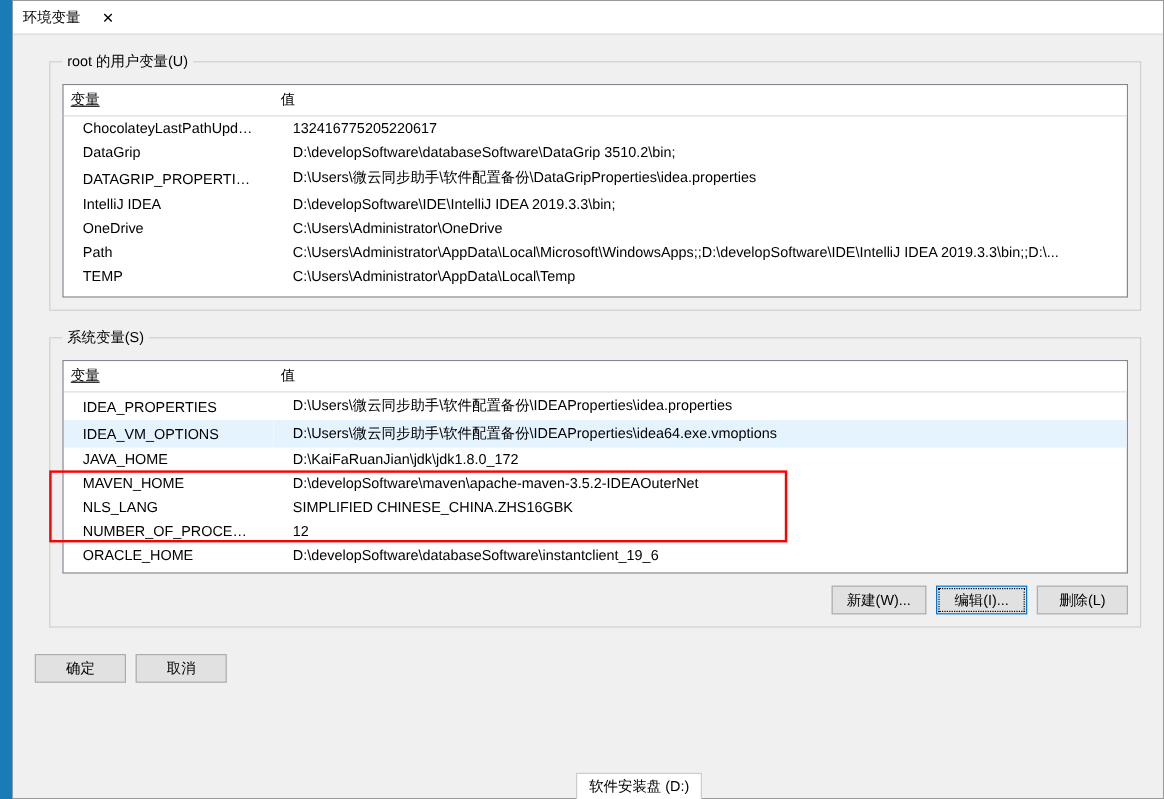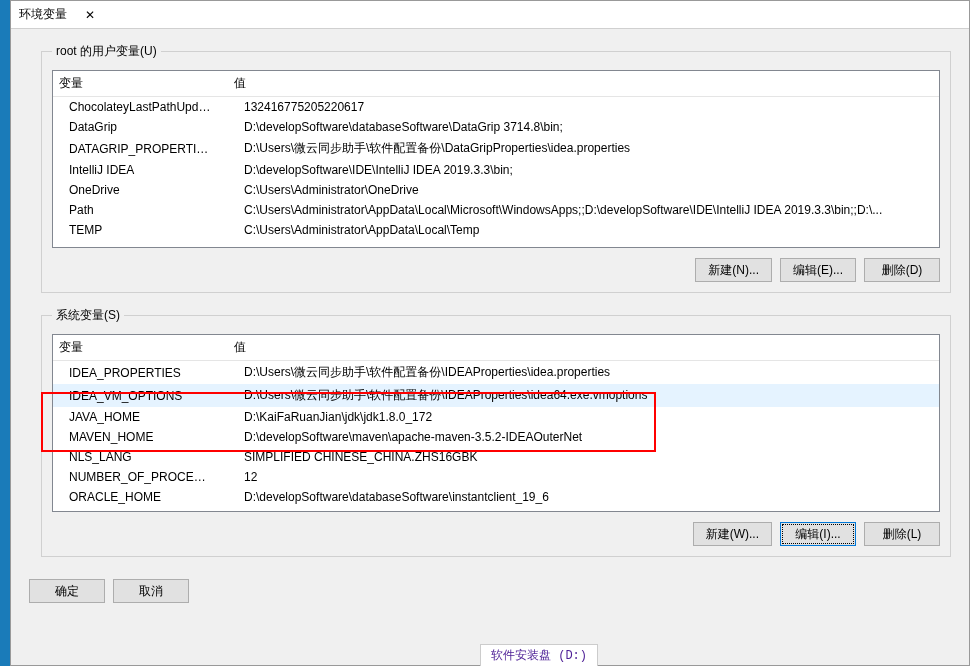--- a/index.html
+++ b/index.html
@@ -79,20 +79,21 @@
       text-align: left;
       font-weight: normal;
       padding: 4px 6px;
       background: #fff;
       border-bottom: 1px solid #e5e5e5;
       position: sticky;
       top: 0;
     }
     th.col-var {
       width: 175px;
+      text-decoration: underline;
     }
     td {
       padding: 3px 16px;
       white-space: nowrap;
       overflow: hidden;
       text-overflow: ellipsis;
     }
     tr.sel {
       background: #e5f3ff;
     }
@@ -125,22 +126,21 @@
       padding: 8px 0 0 0;
     }
     .bottom-hint {
       position: absolute;
       bottom: -1px;
       left: 480px;
       background: #fff;
       border: 1px solid #ccc;
       padding: 2px 10px;
       font-size: 12px;
-      color: #4c1d95;
-      font-family: Liberation Mono, monospace;
+      color: #000000;
     }
     
     .red-box {
       position: absolute;
       border: 2px solid #ff0000;
       pointer-events: none;
       left: 30px;
       right: 313px;
       top: 363px;
       height: 60px;
@@ -187,21 +187,21 @@
               <th>值</th>
             </tr>
           </thead>
           <tbody>
             <tr>
                 <td>ChocolateyLastPathUpdate</td>
                 <td>132416775205220617</td>
               </tr>
             <tr>
                 <td>DataGrip</td>
-                <td>D:\developSoftware\databaseSoftware\DataGrip 3714.8\bin;</td>
+                <td>D:\developSoftware\databaseSoftware\DataGrip 3510.2\bin;</td>
               </tr>
             <tr>
                 <td>DATAGRIP_PROPERTIES</td>
                 <td>D:\Users\微云同步助手\软件配置备份\DataGripProperties\idea.properties</td>
               </tr>
             <tr>
                 <td>IntelliJ IDEA</td>
                 <td>D:\developSoftware\IDE\IntelliJ IDEA 2019.3.3\bin;</td>
               </tr>
             <tr>
@@ -213,25 +213,20 @@
                 <td>C:\Users\Administrator\AppData\Local\Microsoft\WindowsApps;;D:\developSoftware\IDE\IntelliJ IDEA 2019.3.3\bin;;D:\...</td>
               </tr>
             <tr>
                 <td>TEMP</td>
                 <td>C:\Users\Administrator\AppData\Local\Temp</td>
               </tr>
           </tbody>
         </table>
       </div>
 
-      <div class="btn-row">
-        <button class="btn">新建(N)...</button>
-        <button class="btn">编辑(E)...</button>
-        <button class="btn">删除(D)</button>
-      </div>
     </fieldset>
 
     <fieldset>
       <legend><span>系统变量(S)</span></legend>
 
       <div class="table-wrap">
         <table>
           <thead>
             <tr>
               <th class="col-var">变量</th>

